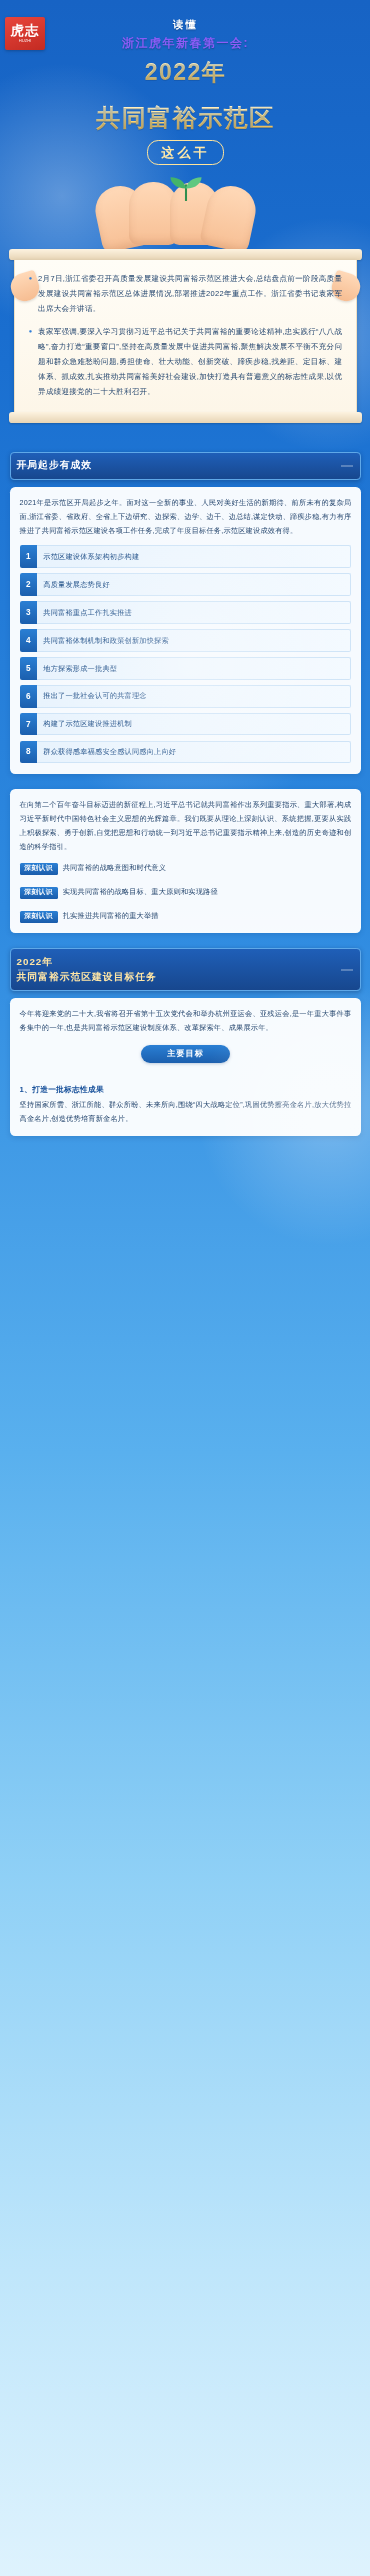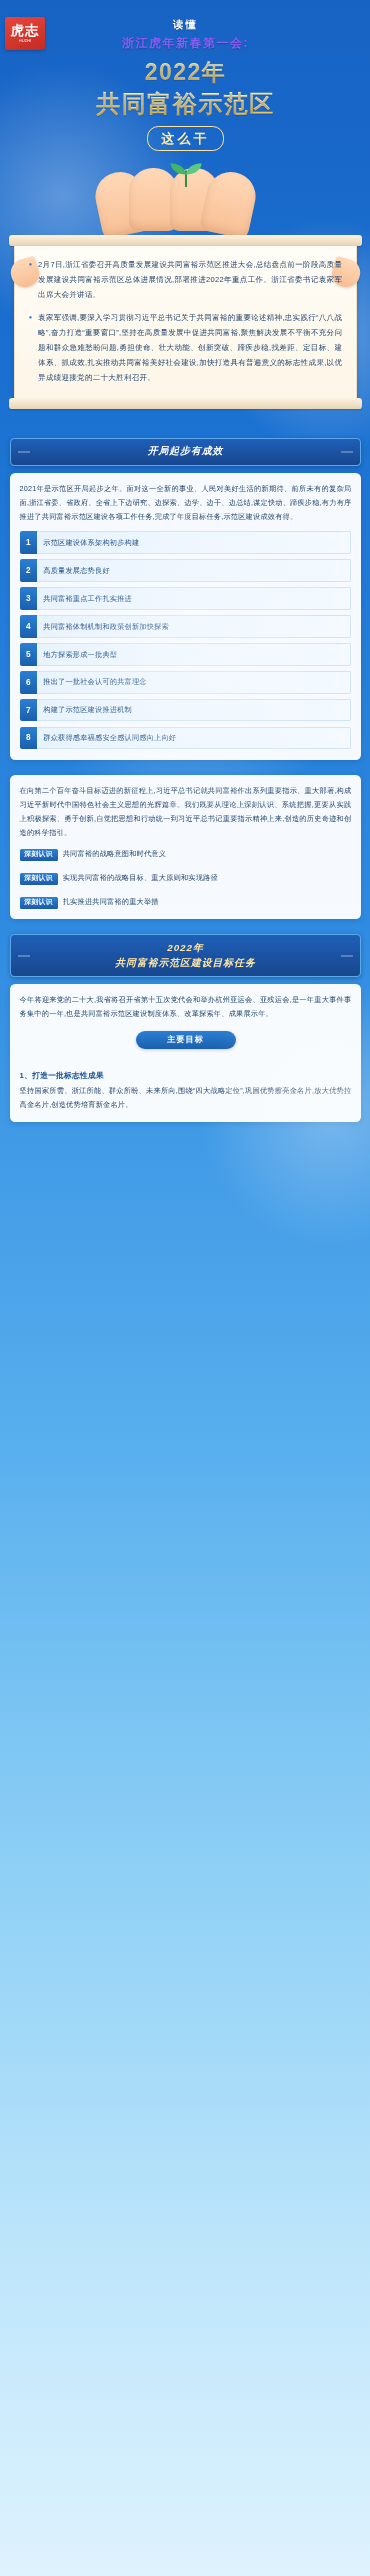--- a/index.html
+++ b/index.html
@@ -52,21 +52,21 @@
   .hl-3 {
     margin-top: 5.2px;
     font-size: 23px; font-weight: bold; letter-spacing: 1.5px;
     color: #ffe9a8;
     background: linear-gradient(180deg,#fff9e0 0%,#ffe08a 45%,#f7b93d 100%);
     -webkit-background-clip: text; background-clip: text;
     -webkit-text-fill-color: transparent;
     text-shadow: 0 1px 0 rgba(10,60,120,.25);
   }
   .hl-4 {
-    margin-top: 0;
+    margin-top: 14px;
     font-size: 24px; font-weight: bold; letter-spacing: 1.5px;
     background: linear-gradient(180deg,#fff9e0 0%,#ffe08a 45%,#f7b93d 100%);
     -webkit-background-clip: text; background-clip: text;
     -webkit-text-fill-color: transparent;
     text-shadow: 0 1px 0 rgba(10,60,120,.25);
   }
   .hl-5 {
     display: inline-block; margin-top: 6.2px;
     padding: 2.1px 13.4px;
     border: 1px solid #ffe49b;
@@ -131,25 +131,24 @@
 
   
   .section { margin: 15.5px 10.3px 0; }
   .banner {
     position: relative;
     margin: 0 auto 0;
     width: 100%;
     background: linear-gradient(180deg,#1f5fb8,#17478e);
     border-radius: 4.1px;
     padding: 6.2px 5.2px;
-    text-align: center;
+    text-align: left;
     color: #fff; font-size: 9.8px; font-weight: bold; letter-spacing: 1px;
     box-shadow: 0 1.5px 4.1px rgba(9,40,90,.35);
     border: 0.5px solid #5fa8e8;
-    font-style: italic;
   }
   .banner.gold {
     background: linear-gradient(180deg,#1f5fb8,#17478e);
     color: #ffe6a6;
   }
   .banner .sub { display: block; font-size: 9.8px; margin-top: 2.1px; }
   .banner::before, .banner::after {
     content: ""; position: absolute; top: 50%; transform: translateY(-50%);
     width: 11.3px; height: 1px; background: rgba(255,255,255,.55);
   }
@@ -197,21 +196,21 @@
     flex: 0 0 auto; margin-top: 1px;
     padding: 1.5px 4.6px;
     background: linear-gradient(180deg,#2b80d5,#1a5cab);
     color: #fff; font-size: 6.7px; font-weight: bold; letter-spacing: 0.5px;
     border-radius: 1.5px; white-space: nowrap;
   }
   .mark-body { font-size: 7.2px; line-height: 1.8; color: #24456d; letter-spacing: 0.2px; }
 
   
   .pill {
-    margin: 9.3px auto 6.2px; width: 100px;
+    margin: 9.3px auto 6.2px; width: 89px;
     background: linear-gradient(180deg,#2a7fd4,#1b5fae);
     color: #fff; text-align: center;
     font-size: 8.2px; font-weight: bold; letter-spacing: 1px;
     padding: 3.6px 0; border-radius: 9.3px;
     box-shadow: 0 1px 3.1px rgba(10,60,120,.25);
   }
   .goal-block { margin-top: 22px; }
   .goal-title {
     font-size: 7.7px; font-weight: bold; color: #17509a;
     margin-bottom: 3.1px; letter-spacing: 0.3px;

